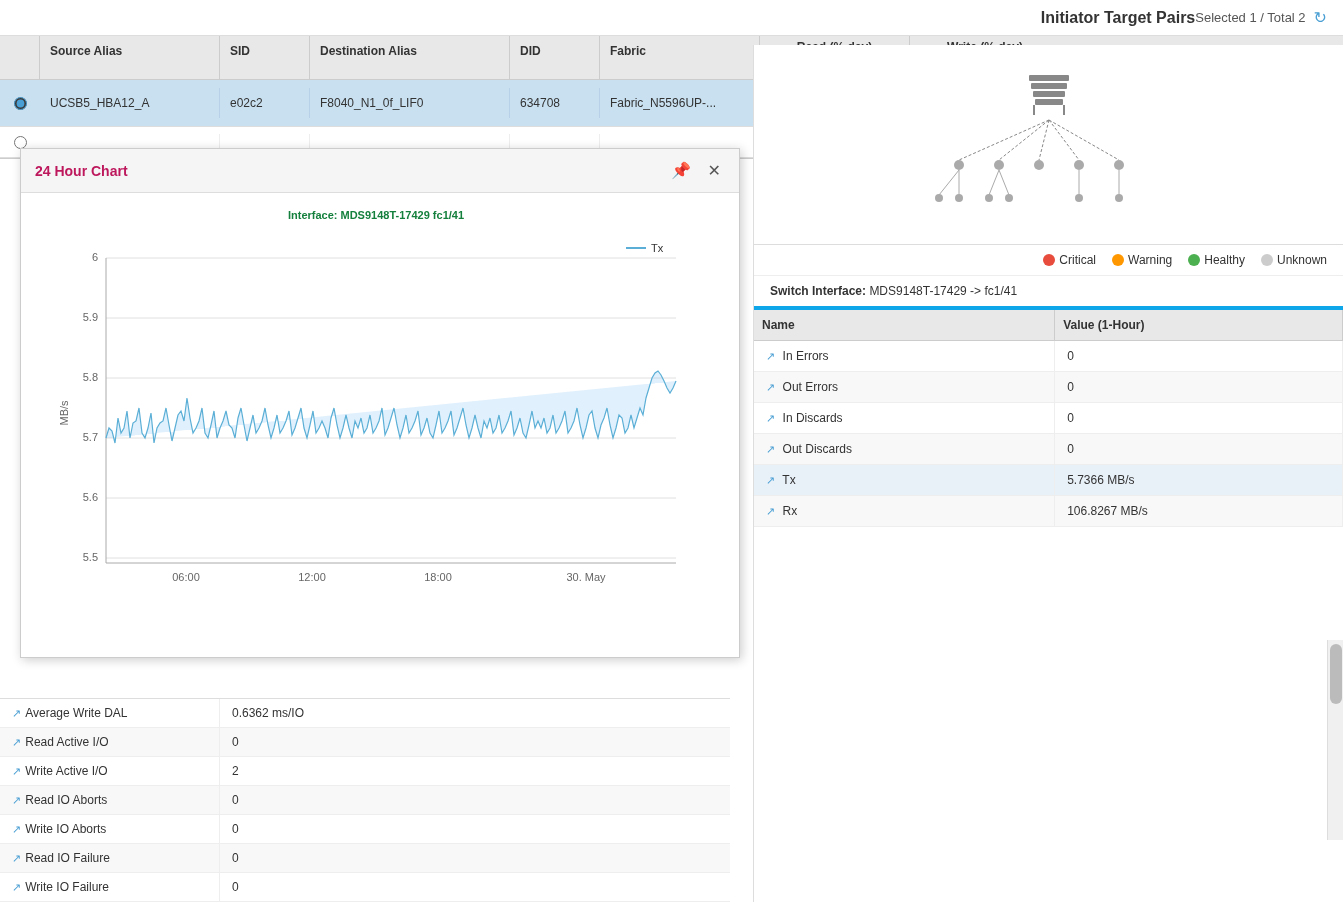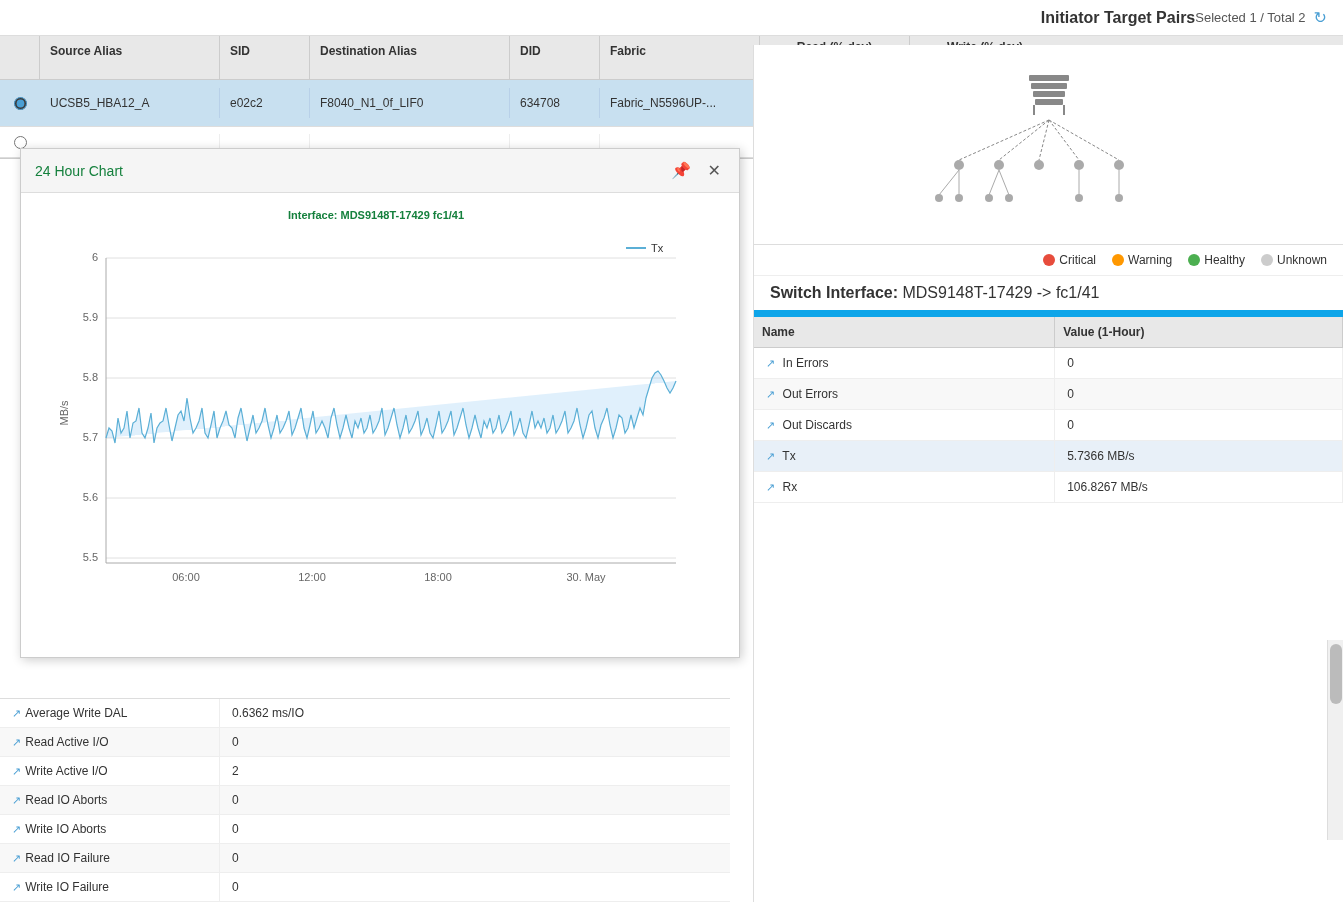--- a/index.html
+++ b/index.html
@@ -106,23 +106,23 @@
       border-radius: 50%;
     }
     .legend-dot-red { background: #e74c3c; }
     .legend-dot-orange { background: #FF9800; }
     .legend-dot-green { background: #4CAF50; }
     .legend-dot-gray { background: #ccc; }
 
     
     .switch-info {
       padding: 8px 16px;
-      font-size: 16px;
+      font-size: 12px;
       color: #333;
-      border-bottom: 7px solid #0ea5e9;
+      border-bottom: 4px solid #0ea5e9;
     }
     .switch-info strong {
       font-weight: bold;
     }
 
     
     .stats-table {
       width: 100%;
       border-collapse: collapse;
     }
@@ -169,22 +169,22 @@
     .chart-modal-header {
       display: flex;
       align-items: center;
       justify-content: space-between;
       padding: 10px 14px;
       background: #f5f5f5;
       border-bottom: 1px solid #ddd;
     }
     .chart-modal-title {
       font-size: 14px;
-      font-weight: normal;
-      color: #15803d;
+      font-weight: bold;
+      color: #be185d;
     }
     .chart-modal-actions {
       display: flex;
       gap: 8px;
       align-items: center;
     }
     .modal-btn {
       cursor: pointer;
       background: none;
       border: none;
@@ -372,20 +372,27 @@
       <td>
         <span class="metric-icon">↗</span>
         In Errors
       </td>
       <td>0</td>
     </tr>
           <tr>
       <td>
         <span class="metric-icon">↗</span>
         Out Errors
+      </td>
+      <td>0</td>
+    </tr>
+          <tr>
+      <td>
+        <span class="metric-icon">↗</span>
+        In Discards
       </td>
       <td>0</td>
     </tr>
           <tr>
       <td>
         <span class="metric-icon">↗</span>
         Out Discards
       </td>
       <td>0</td>
     </tr>

